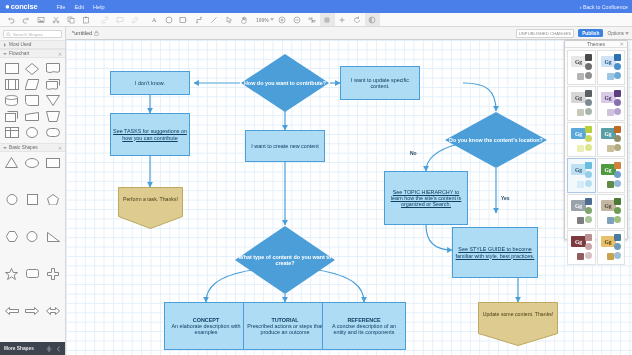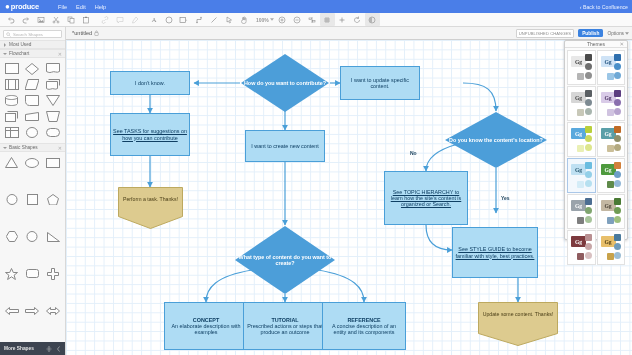--- a/index.html
+++ b/index.html
@@ -180,21 +180,21 @@
   .sw-chip.c4 { left:9px; top:22px; }
 </style>
 </head>
 <body>
 
 <div id="app">
 
   <div class="menubar">
     <div class="logo">
       <span class="logo-mark">●</span>
-      <span class="logo-text">produce</span>
+      <span class="logo-text">concise</span>
     </div>
     <div class="menu-items">
       <span>File</span>
       <span>Edit</span>
       <span>Help</span>
     </div>
     <div class="back-link">‹ Back to Confluence</div>
   </div>
 
   <div class="toolbar">

